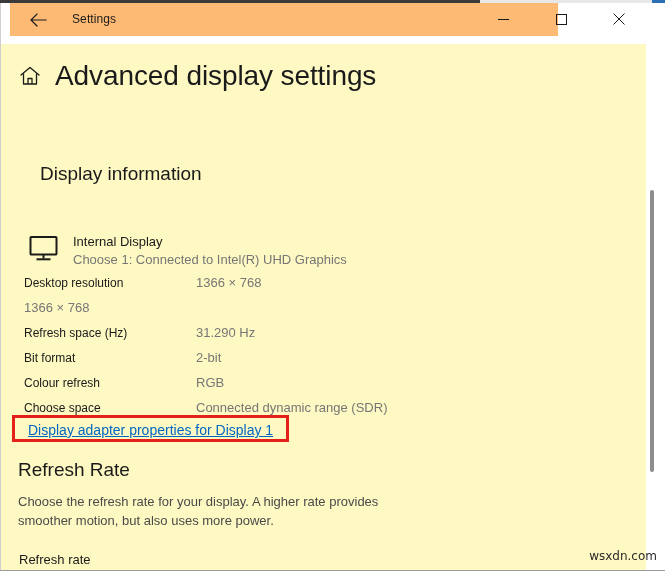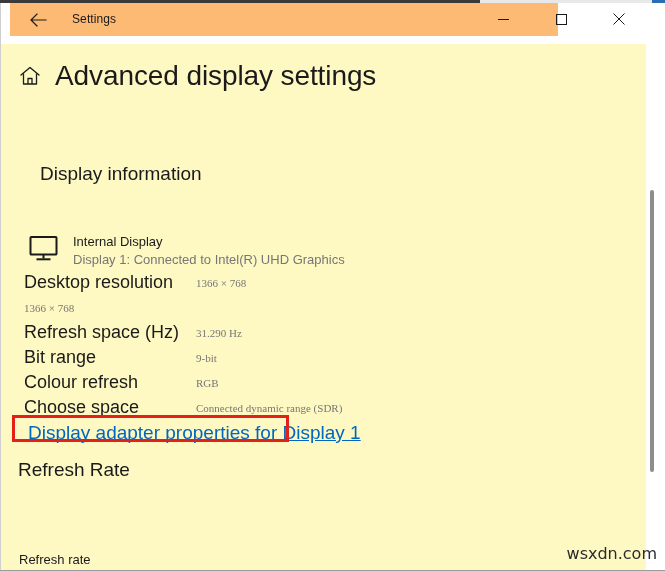--- a/index.html
+++ b/index.html
@@ -170,37 +170,36 @@
     left: 23px; top: 226px;
     width: 420px;
   }
   .info-row {
     display: flex;
     height: 25px;
     align-items: center;
   }
   .info-label {
     width: 172px;
-    font-size: 18px;
+    font-size: 12px;
     color: #1a1a1a;
     white-space: nowrap;
     flex: 0 0 auto;
   }
   .info-value {
-    font-size: 11px;
+    font-size: 13px;
     color: #767676;
     white-space: nowrap;
-    font-family: Liberation Serif, serif;
   }
 
   
   #adapter-link {
     position: absolute;
     left: 27px; top: 378px;
-    font-size: 19px;
+    font-size: 14px;
     color: #0067c0;
     white-space: nowrap;
     cursor: pointer;
   }
   #annotation-box {
     position: absolute;
     left: 11px; top: 371px;
     width: 277px;
     height: 27px;
     border: 3px solid #e32119;
@@ -254,21 +253,21 @@
     background: #8d8d8d;
     border-radius: 2px;
     cursor: default;
   }
 
   
   #watermark {
     position: absolute;
     right: 8px;
     bottom: 8px;
-    font-size: 16px;
+    font-size: 12px;
     color: #2b2b2b;
     font-family: "DejaVu Sans", sans-serif;
     white-space: nowrap;
   }
   #bottom-rule {
     position: absolute;
     left: 0; bottom: 0;
     width: 665px;
     height: 1px;
     background: #9a9a9a;
@@ -339,55 +338,56 @@
     <div id="monitor-block">
       <span id="monitor-icon">
         <svg width="32" height="28" viewBox="0 0 32 28" fill="none">
           <rect x="1.5" y="2" width="26" height="17.5" rx="0.8" stroke="#1a1a1a" stroke-width="2" fill="none"></rect>
           <path d="M14.5 19.5 V23.5" stroke="#1a1a1a" stroke-width="2"></path>
           <path d="M8.5 24.3 H20.5" stroke="#1a1a1a" stroke-width="2" stroke-linecap="square"></path>
         </svg>
       </span>
       <div>
         <div id="monitor-name">Internal Display</div>
-        <div id="monitor-sub">Display 1: Connected to Intel(R) UHD Graphics</div>
+        <div id="monitor-sub">Choose 1: Connected to Intel(R) UHD Graphics</div>
       </div>
     </div>
 
     <div id="info-table">
       <div class="info-row">
         <span class="info-label">Desktop resolution</span>
         <span class="info-value">1366 × 768</span>
       </div>
       <div class="info-row">
         <span class="info-value">1366 × 768</span>
       </div>
       <div class="info-row">
         <span class="info-label">Refresh space (Hz)</span>
         <span class="info-value">31.290 Hz</span>
       </div>
       <div class="info-row">
-        <span class="info-label">Bit range</span>
-        <span class="info-value">9-bit</span>
+        <span class="info-label">Bit format</span>
+        <span class="info-value">2-bit</span>
       </div>
       <div class="info-row">
         <span class="info-label">Colour refresh</span>
         <span class="info-value">RGB</span>
       </div>
       <div class="info-row">
         <span class="info-label">Choose space</span>
         <span class="info-value">Connected dynamic range (SDR)</span>
       </div>
     </div>
 
     <a id="adapter-link" href="#">Display adapter properties for Display 1</a>
     <div id="annotation-box"></div>
 
     <div class="section-title" id="refresh-rate-title">Refresh Rate</div>
 
+    <div id="refresh-desc">Choose the refresh rate for your display. A higher rate provides smoother motion, but also uses more power.</div>
 
     <div id="refresh-rate-label">Refresh rate</div>
 
     <div id="refresh-dropdown">
       
       
     </div>
 
   </div>
 

